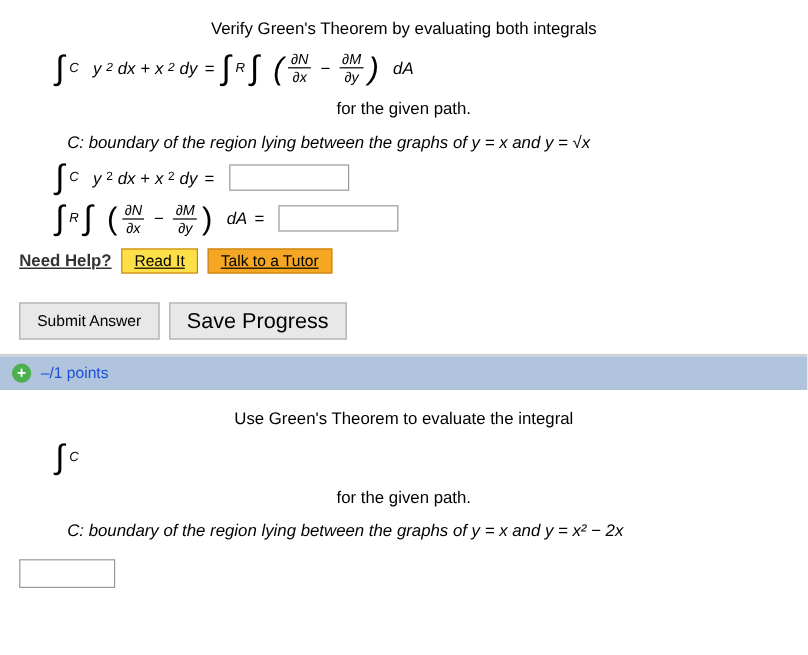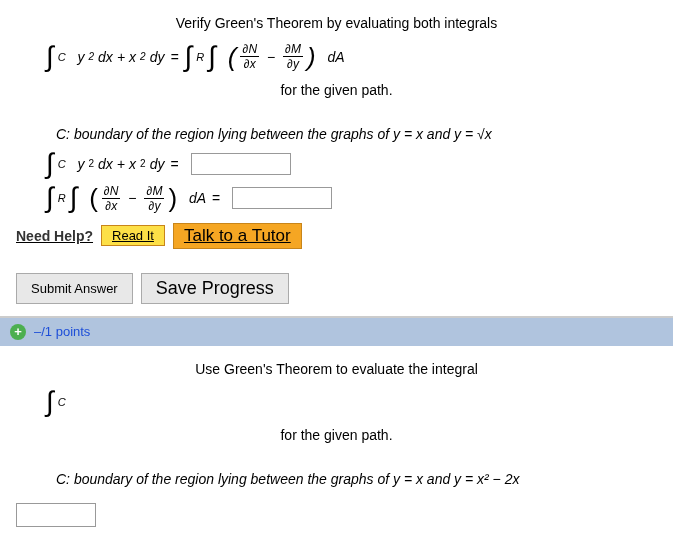--- a/index.html
+++ b/index.html
@@ -108,21 +108,21 @@
       padding: 2px 10px;
       font-size: 13px;
       cursor: pointer;
       color: #000;
     }
 
     .btn-talk-tutor {
       background: #f5a623;
       border: 1px solid #c8851a;
       padding: 2px 10px;
-      font-size: 17px;
+      font-size: 13px;
       cursor: pointer;
       color: #000;
     }
 
     .submit-row {
       display: flex;
       gap: 8px;
       margin-top: 24px;
     }
 
@@ -183,21 +183,21 @@
       display: inline-block;
       width: 80px;
       height: 24px;
       border: 1px solid #999;
       vertical-align: middle;
       margin-top: 8px;
     }
 
     .path-desc {
       font-style: italic;
-      margin: 24px 0 8px 40px;
+      margin: 8px 0 8px 40px;
     }
 
     .math-row {
       display: flex;
       align-items: center;
       margin: 6px 0 6px 30px;
     }
 
     .paren-big {
       font-size: 26px;

